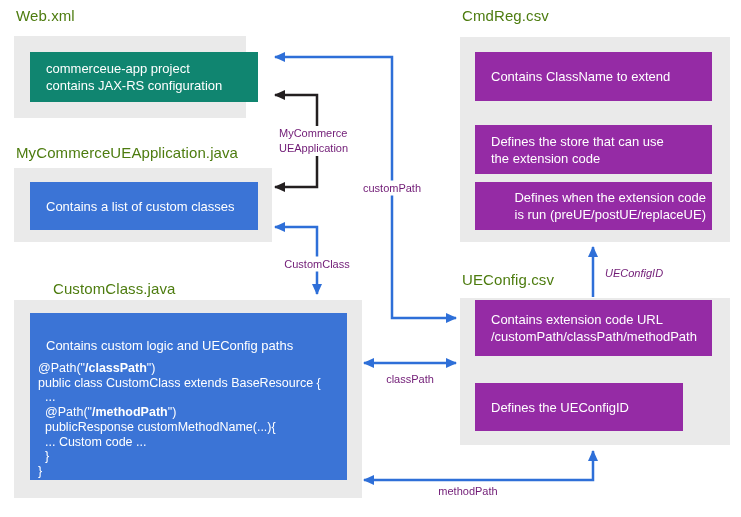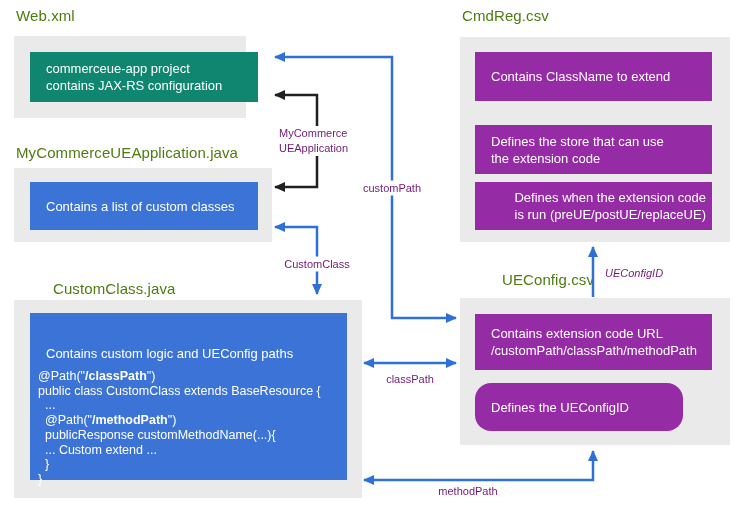--- a/index.html
+++ b/index.html
@@ -16,21 +16,21 @@
     position:absolute; box-sizing:border-box; color:#ffffff;
     font-size:13px; line-height:17px;
     display:flex; flex-direction:column; justify-content:center;
     padding-left:16px; padding-right:6px;
   }
   .teal   { background:#108570; }
   .blue   { background:#3b74d6; }
   .purple { background:#952ba5; }
   .codebox {
     position:absolute; box-sizing:border-box; background:#3b74d6; color:#ffffff;
-    padding:32px 6px 0 8px; font-size:12.5px;
+    padding:24px 6px 0 8px; font-size:12.5px;
   }
   .codebox .intro { margin-left:8px; font-size:13px; line-height:17px; margin-bottom:7px; }
   .code-line { line-height:14.7px; white-space:pre; }
   .code-line.ind { margin-left:7px; }
   .code-line b { font-weight:bold; }
   svg.wires { position:absolute; left:0; top:0; z-index:5; pointer-events:none; }
   .wire-label {
     position:absolute; z-index:6; font-size:11px; color:#701a75;
     background:#ffffff; padding:0 2px; white-space:nowrap; line-height:15px;
   }
@@ -59,48 +59,48 @@
 
   <div class="file-title" style="left:16px; top:280px;margin-left:37px;">CustomClass.java</div>
   <div class="panel" style="left:14px; top:300px; width:348px; height:198px;">
     <div class="codebox" style="left:16px; top:13px; width:317px; height:167px;">
       <div class="intro">Contains custom logic and UEConfig paths</div>
       <div class="code-line"><span>@Path("</span><b>/classPath</b><span>")</span></div>
       <div class="code-line">public class CustomClass extends BaseResource {</div>
       <div class="code-line ind">...</div>
       <div class="code-line ind"><span>@Path("</span><b>/methodPath</b><span>")</span></div>
       <div class="code-line ind">publicResponse customMethodName(...){</div>
-      <div class="code-line ind">... Custom extend ...</div>
+      <div class="code-line ind">... Custom code ...</div>
       <div class="code-line ind">}</div>
       <div class="code-line">}</div>
     </div>
   </div>
 
   <div class="file-title" style="left:462px; top:7px;">CmdReg.csv</div>
   <div class="panel" style="left:460px; top:37px; width:270px; height:205px;">
     <div class="cbox purple" style="left:15px; top:15px; width:237px; height:49px;">
       <div>Contains ClassName to extend</div>
     </div>
     <div class="cbox purple" style="left:15px; top:80px; width:237px; height:49px;margin-top:8px;">
       <div>Defines the store that can use</div>
       <div>the extension code</div>
     </div>
     <div class="cbox purple" style="left:15px; top:145px; width:237px; height:48px;align-items:flex-end;">
       <div>Defines when the extension code</div>
       <div>is run (preUE/postUE/replaceUE)</div>
     </div>
   </div>
 
-  <div class="file-title" style="left:462px; top:271px;margin-left:40px;">UEConfig.csv</div>
+  <div class="file-title" style="left:462px; top:271px;">UEConfig.csv</div>
   <div class="panel" style="left:460px; top:298px; width:270px; height:147px;">
-    <div class="cbox purple" style="left:15px; top:16px; width:237px; height:56px;">
+    <div class="cbox purple" style="left:15px; top:2px; width:237px; height:56px;">
       <div>Contains extension code URL</div>
       <div>/customPath/classPath/methodPath</div>
     </div>
-    <div class="cbox purple" style="left:15px; top:85px; width:208px; height:48px;border-radius:16px;">
+    <div class="cbox purple" style="left:15px; top:85px; width:208px; height:48px;">
       <div>Defines the UEConfigID</div>
     </div>
   </div>
 
   <svg class="wires" width="741" height="517">
     <defs>
       <marker id="arrow-blue" markerWidth="12" markerHeight="10" refX="10" refY="5" orient="auto-start-reverse" markerUnits="userSpaceOnUse">
         <path d="M0,0 L11,5 L0,10 Z" fill="#2e6fd8"></path>
       </marker>
       <marker id="arrow-black" markerWidth="12" markerHeight="10" refX="10" refY="5" orient="auto-start-reverse" markerUnits="userSpaceOnUse">

